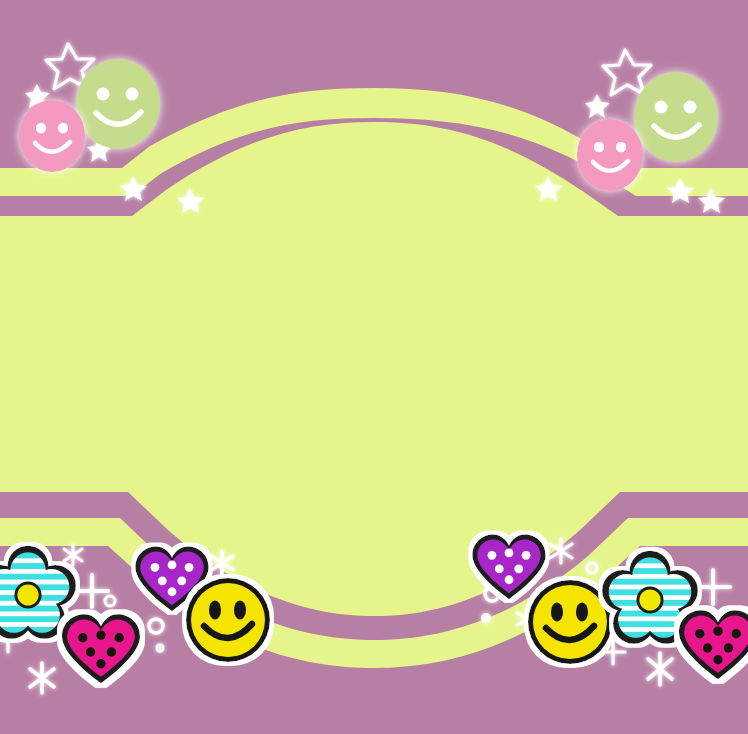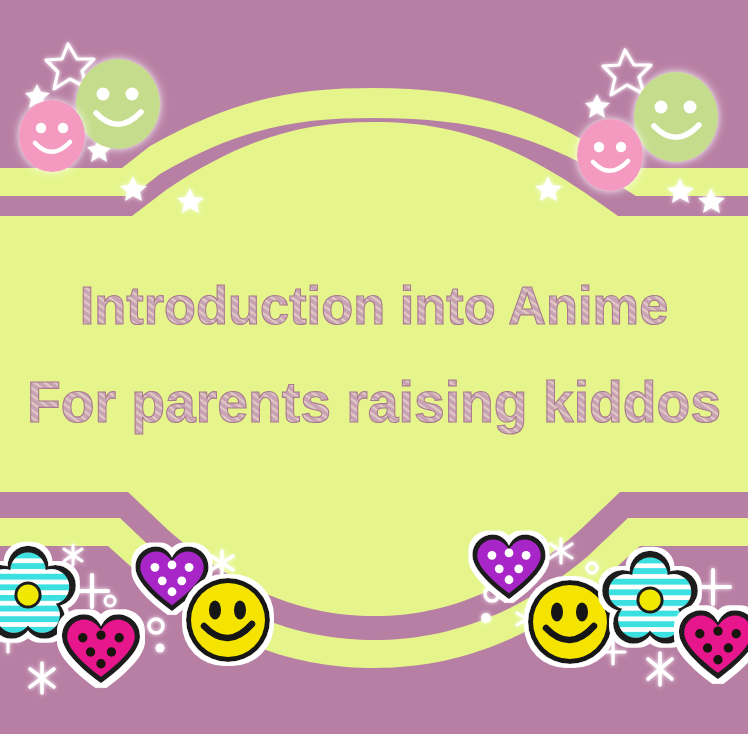--- a/index.html
+++ b/index.html
@@ -92,26 +92,20 @@
              L 748 546
              L 640 546
              L 600 582
              C 516 652 436 668 374 668
              C 312 668 232 652 148 582
              L 108 546
              L 0 546
              Z" fill="#e5f58c"></path>
   </svg>
 
-  <div class="title-block">
-    <svg width="748" height="210" viewBox="0 0 748 210">
-      <text id="t1" x="374" y="62" text-anchor="middle" font-family="Liberation Sans, sans-serif" font-weight="bold" font-size="54" fill="url(#hatch)" stroke="#a8798d" stroke-width="1.1" transform="translate(374,0) scale(0.97,1) translate(-374,0)">Introduction into Anime</text>
-      <text id="t2" x="374" y="160" text-anchor="middle" font-family="Liberation Sans, sans-serif" font-weight="bold" font-size="57" fill="url(#hatch)" stroke="#a8798d" stroke-width="1.1" transform="translate(374,0) scale(0.97,1) translate(-374,0)">For parents raising kiddos</text>
-    </svg>
-  </div>
 
   <svg class="deco-svg" viewBox="0 0 748 734">
     <defs>
 
       <filter id="glow" x="-60%" y="-60%" width="220%" height="220%">
         <feGaussianBlur in="SourceAlpha" stdDeviation="4" result="b"></feGaussianBlur>
         <feFlood flood-color="#ffffff" flood-opacity="0.95" result="c"></feFlood>
         <feComposite in="c" in2="b" operator="in" result="g"></feComposite>
         <feMerge>
           <feMergeNode in="g"></feMergeNode>

